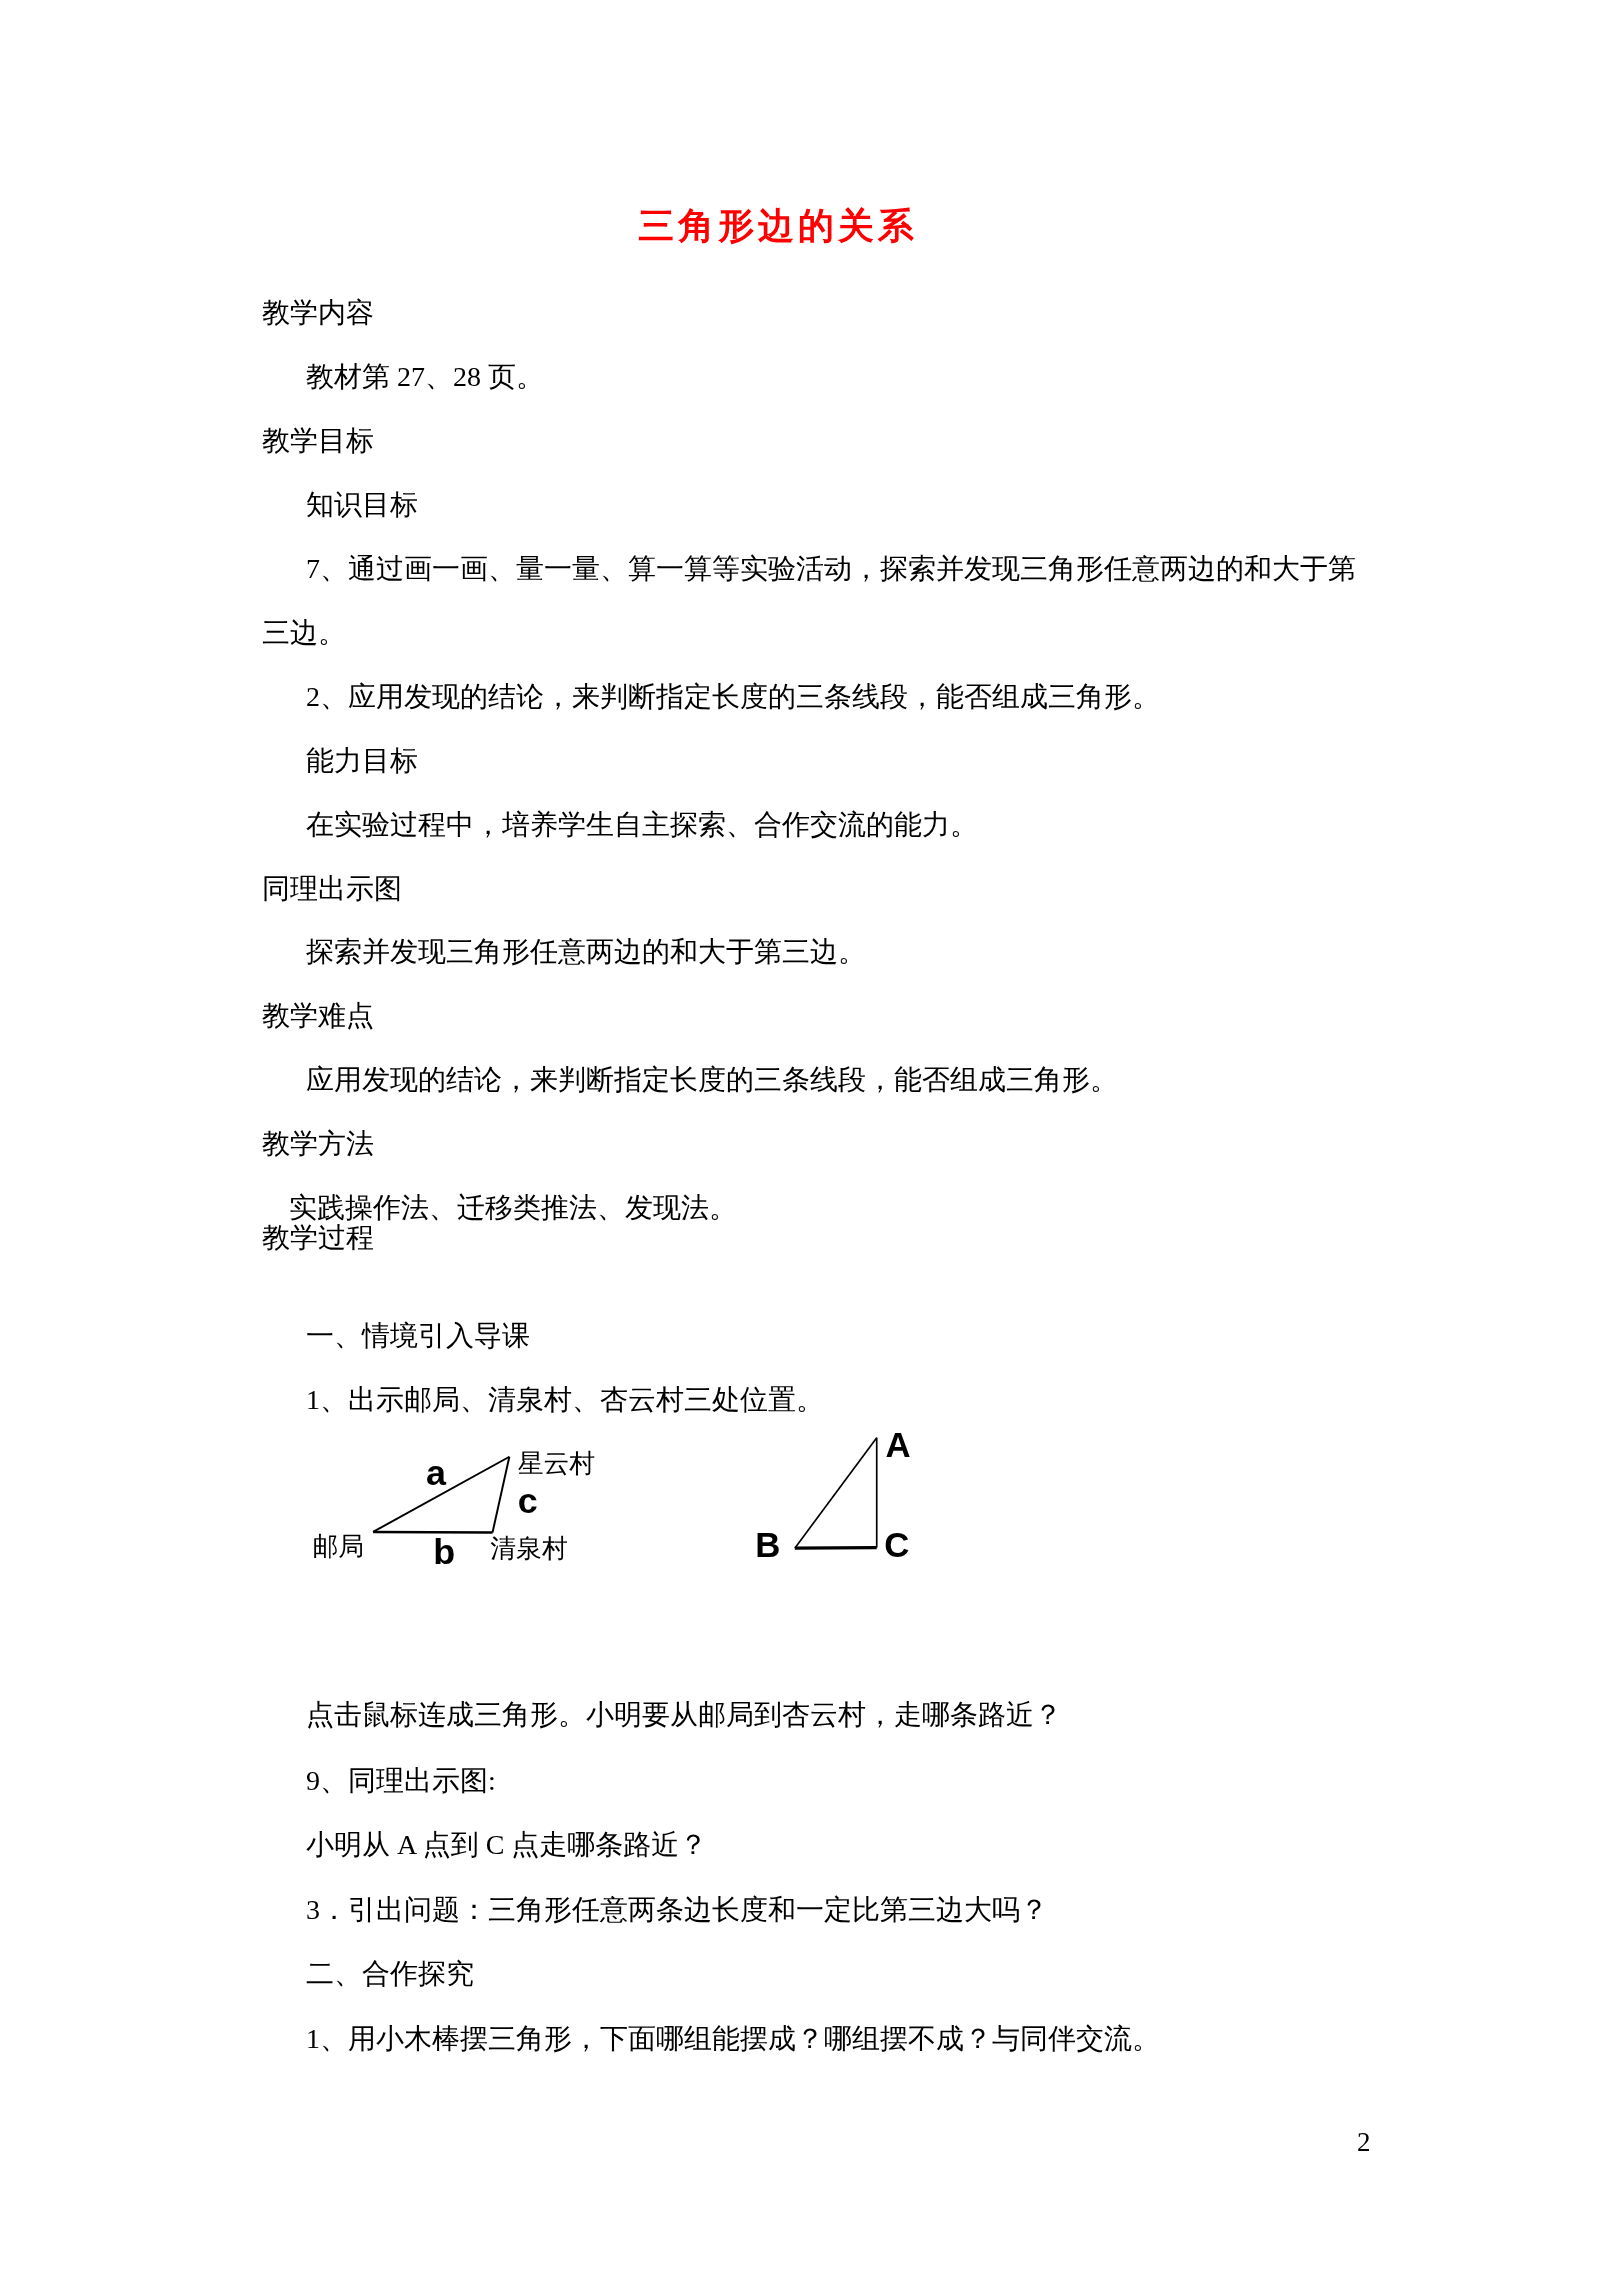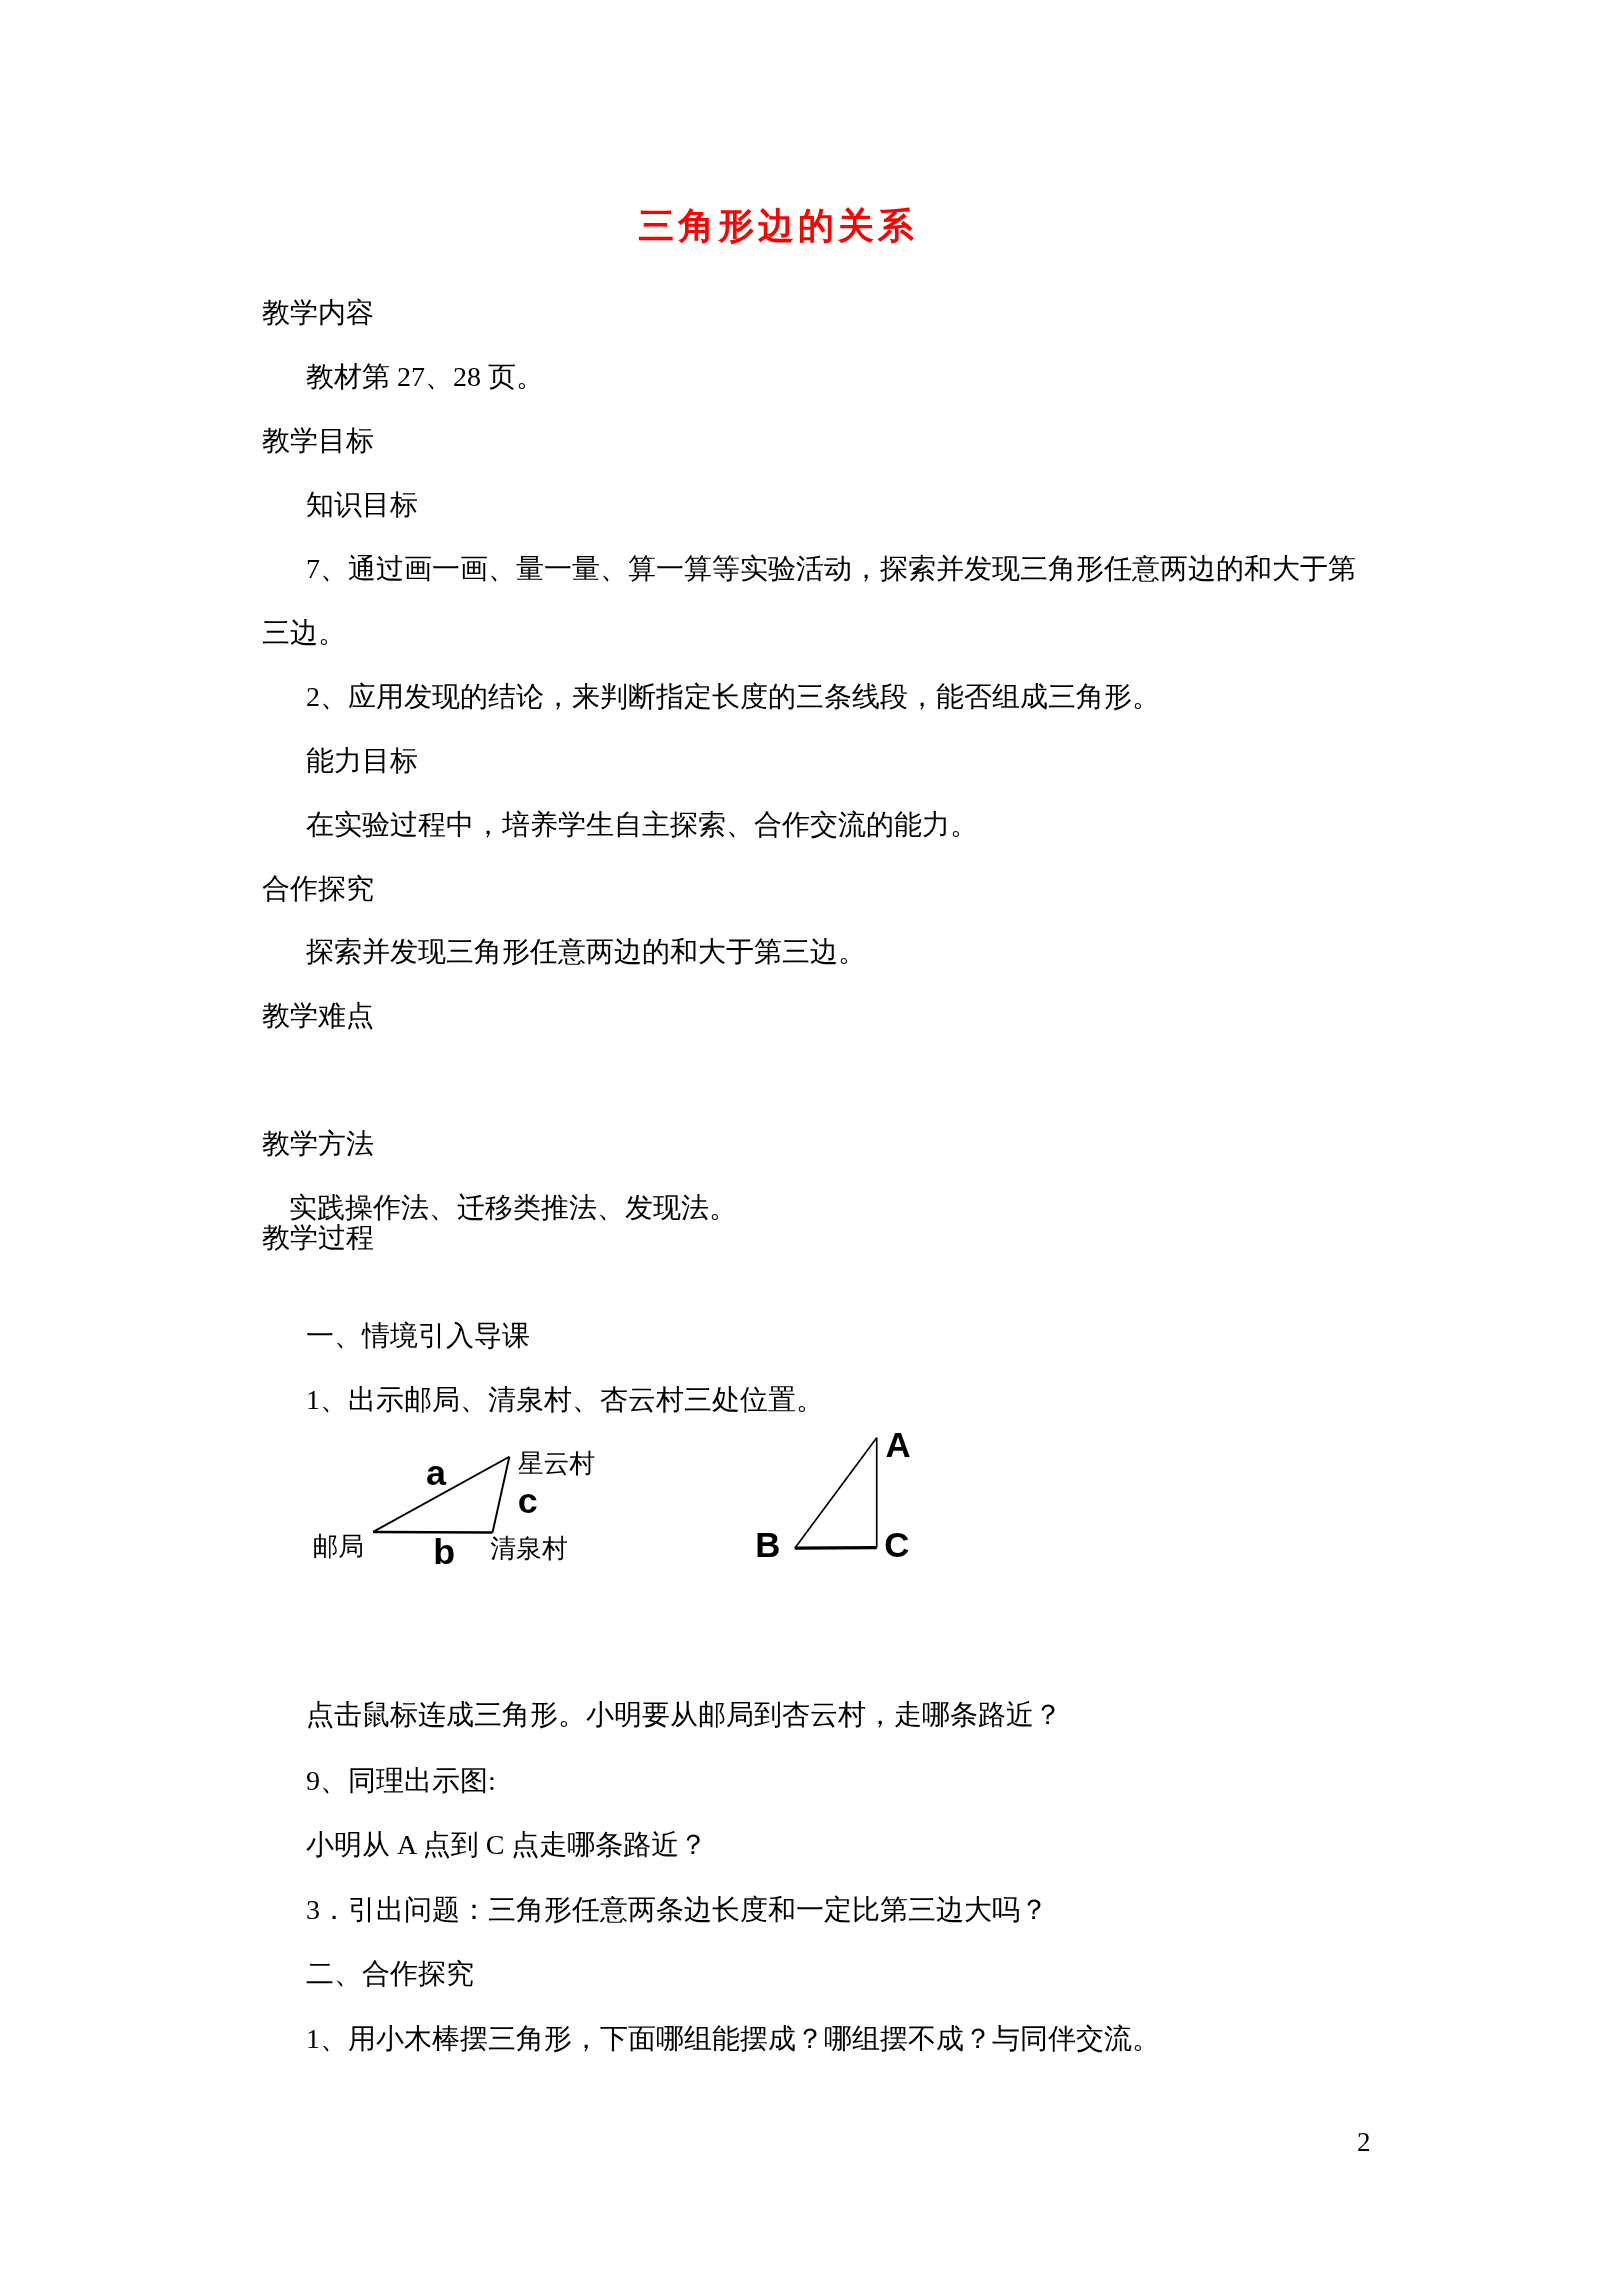--- a/index.html
+++ b/index.html
@@ -53,23 +53,24 @@
 
   <div class="line ind0" style="top:282px">教学内容</div>
   <div class="line ind1" style="top:346px">教材第 27、28 页。</div>
   <div class="line ind0" style="top:410px">教学目标</div>
   <div class="line ind1" style="top:474px">知识目标</div>
   <div class="line ind1" style="top:538px">7、通过画一画、量一量、算一算等实验活动，探索并发现三角形任意两边的和大于第</div>
   <div class="line ind0" style="top:602px">三边。</div>
   <div class="line ind1" style="top:666px">2、应用发现的结论，来判断指定长度的三条线段，能否组成三角形。</div>
   <div class="line ind1" style="top:730px">能力目标</div>
   <div class="line ind1" style="top:794px">在实验过程中，培养学生自主探索、合作交流的能力。</div>
-  <div class="line ind0" style="top:858px">合作探究</div>
+  <div class="line ind0" style="top:858px">同理出示图</div>
   <div class="line ind1" style="top:921px">探索并发现三角形任意两边的和大于第三边。</div>
   <div class="line ind0" style="top:985px">教学难点</div>
+  <div class="line ind1" style="top:1049px">应用发现的结论，来判断指定长度的三条线段，能否组成三角形。</div>
   <div class="line ind0" style="top:1113px">教学方法</div>
   <div class="line ind2" style="top:1177px">实践操作法、迁移类推法、发现法。</div>
   <div class="line ind0" style="top:1207px">教学过程</div>
   <div class="line ind1" style="top:1305px">一、情境引入导课</div>
   <div class="line ind1" style="top:1369px">1、出示邮局、清泉村、杏云村三处位置。</div>
   <div class="line ind1" style="top:1684px">点击鼠标连成三角形。小明要从邮局到杏云村，走哪条路近？</div>
   <div class="line ind1" style="top:1750px">9、同理出示图:</div>
   <div class="line ind1" style="top:1814px">小明从 A 点到 C 点走哪条路近？</div>
   <div class="line ind1" style="top:1879px">3．引出问题：三角形任意两条边长度和一定比第三边大吗？</div>
   <div class="line ind1" style="top:1943px">二、合作探究</div>

